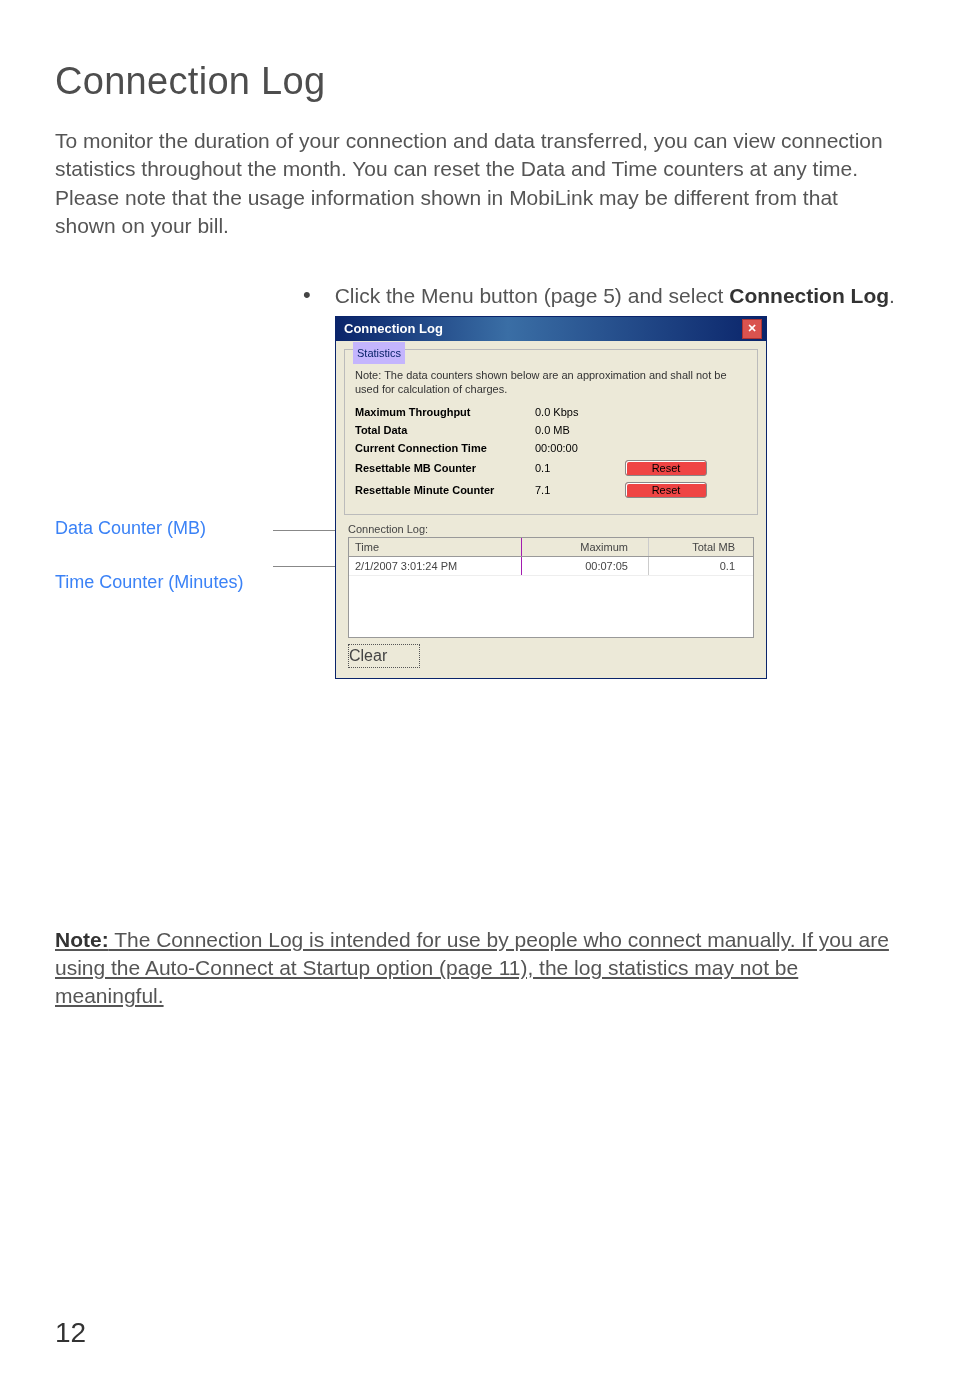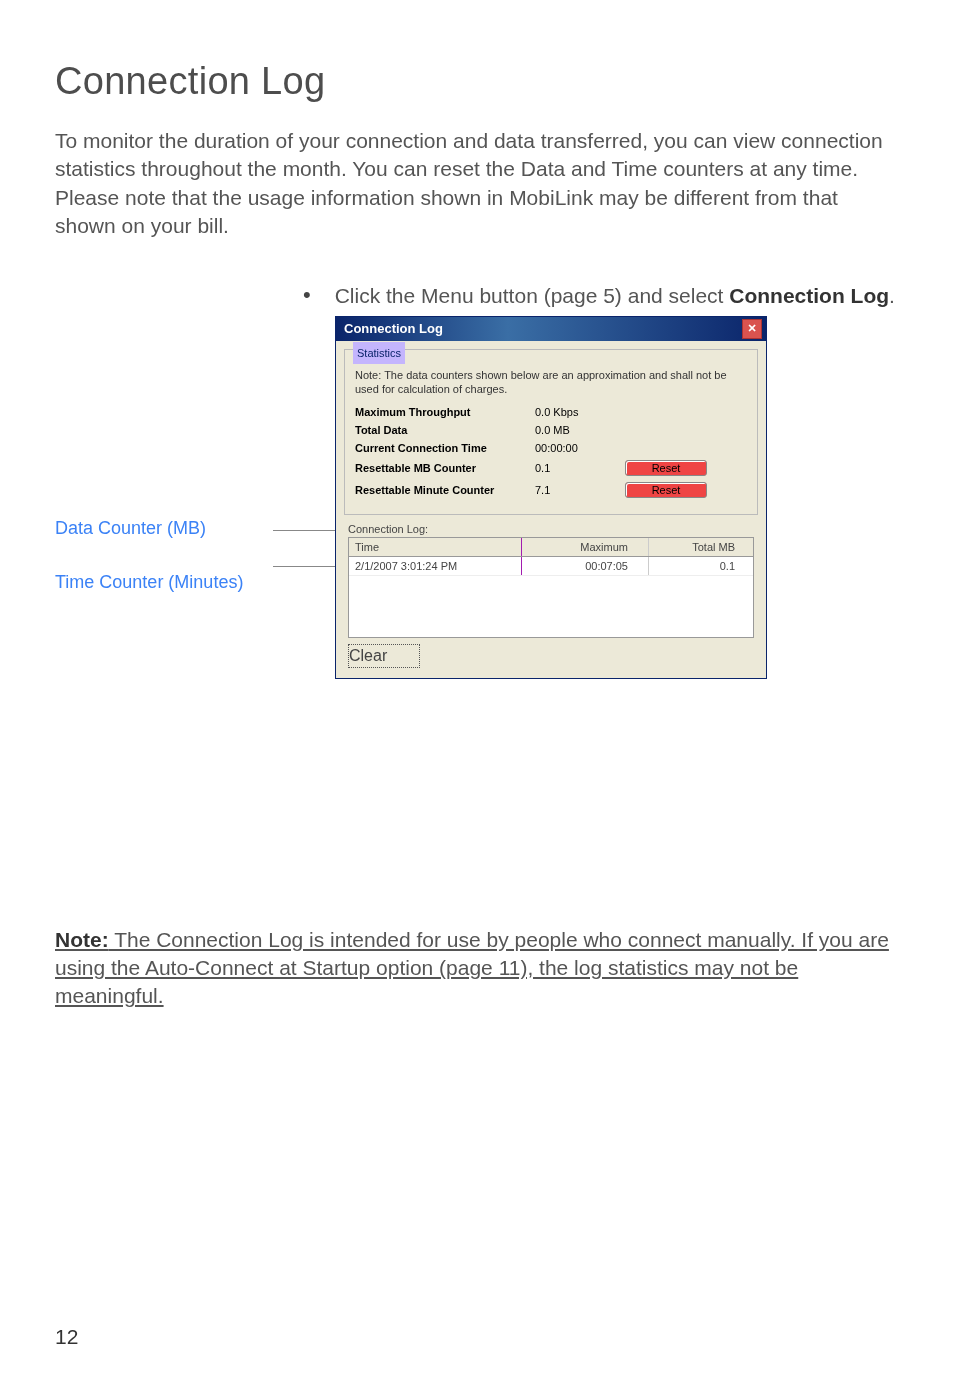--- a/index.html
+++ b/index.html
@@ -176,21 +176,21 @@
     line-height: 1.35;
     color: #555;
     margin-top: 160px;
     font-weight: 300;
     text-decoration: underline;
   }
   .page-num {
     position: absolute;
     left: 55px;
     bottom: 48px;
-    font-size: 21px;
+    font-size: 28px;
     color: #333;
   }
 </style>
 </head>
 <body>
 
 <div class="page">
   <h1>Connection Log</h1>
 
   <p class="intro">To monitor the duration of your connection and data transferred, you can view connection statistics throughout the month. You can reset the Data and Time counters at any time. Please note that the usage information shown in MobiLink may be different from that shown on your bill.</p>

